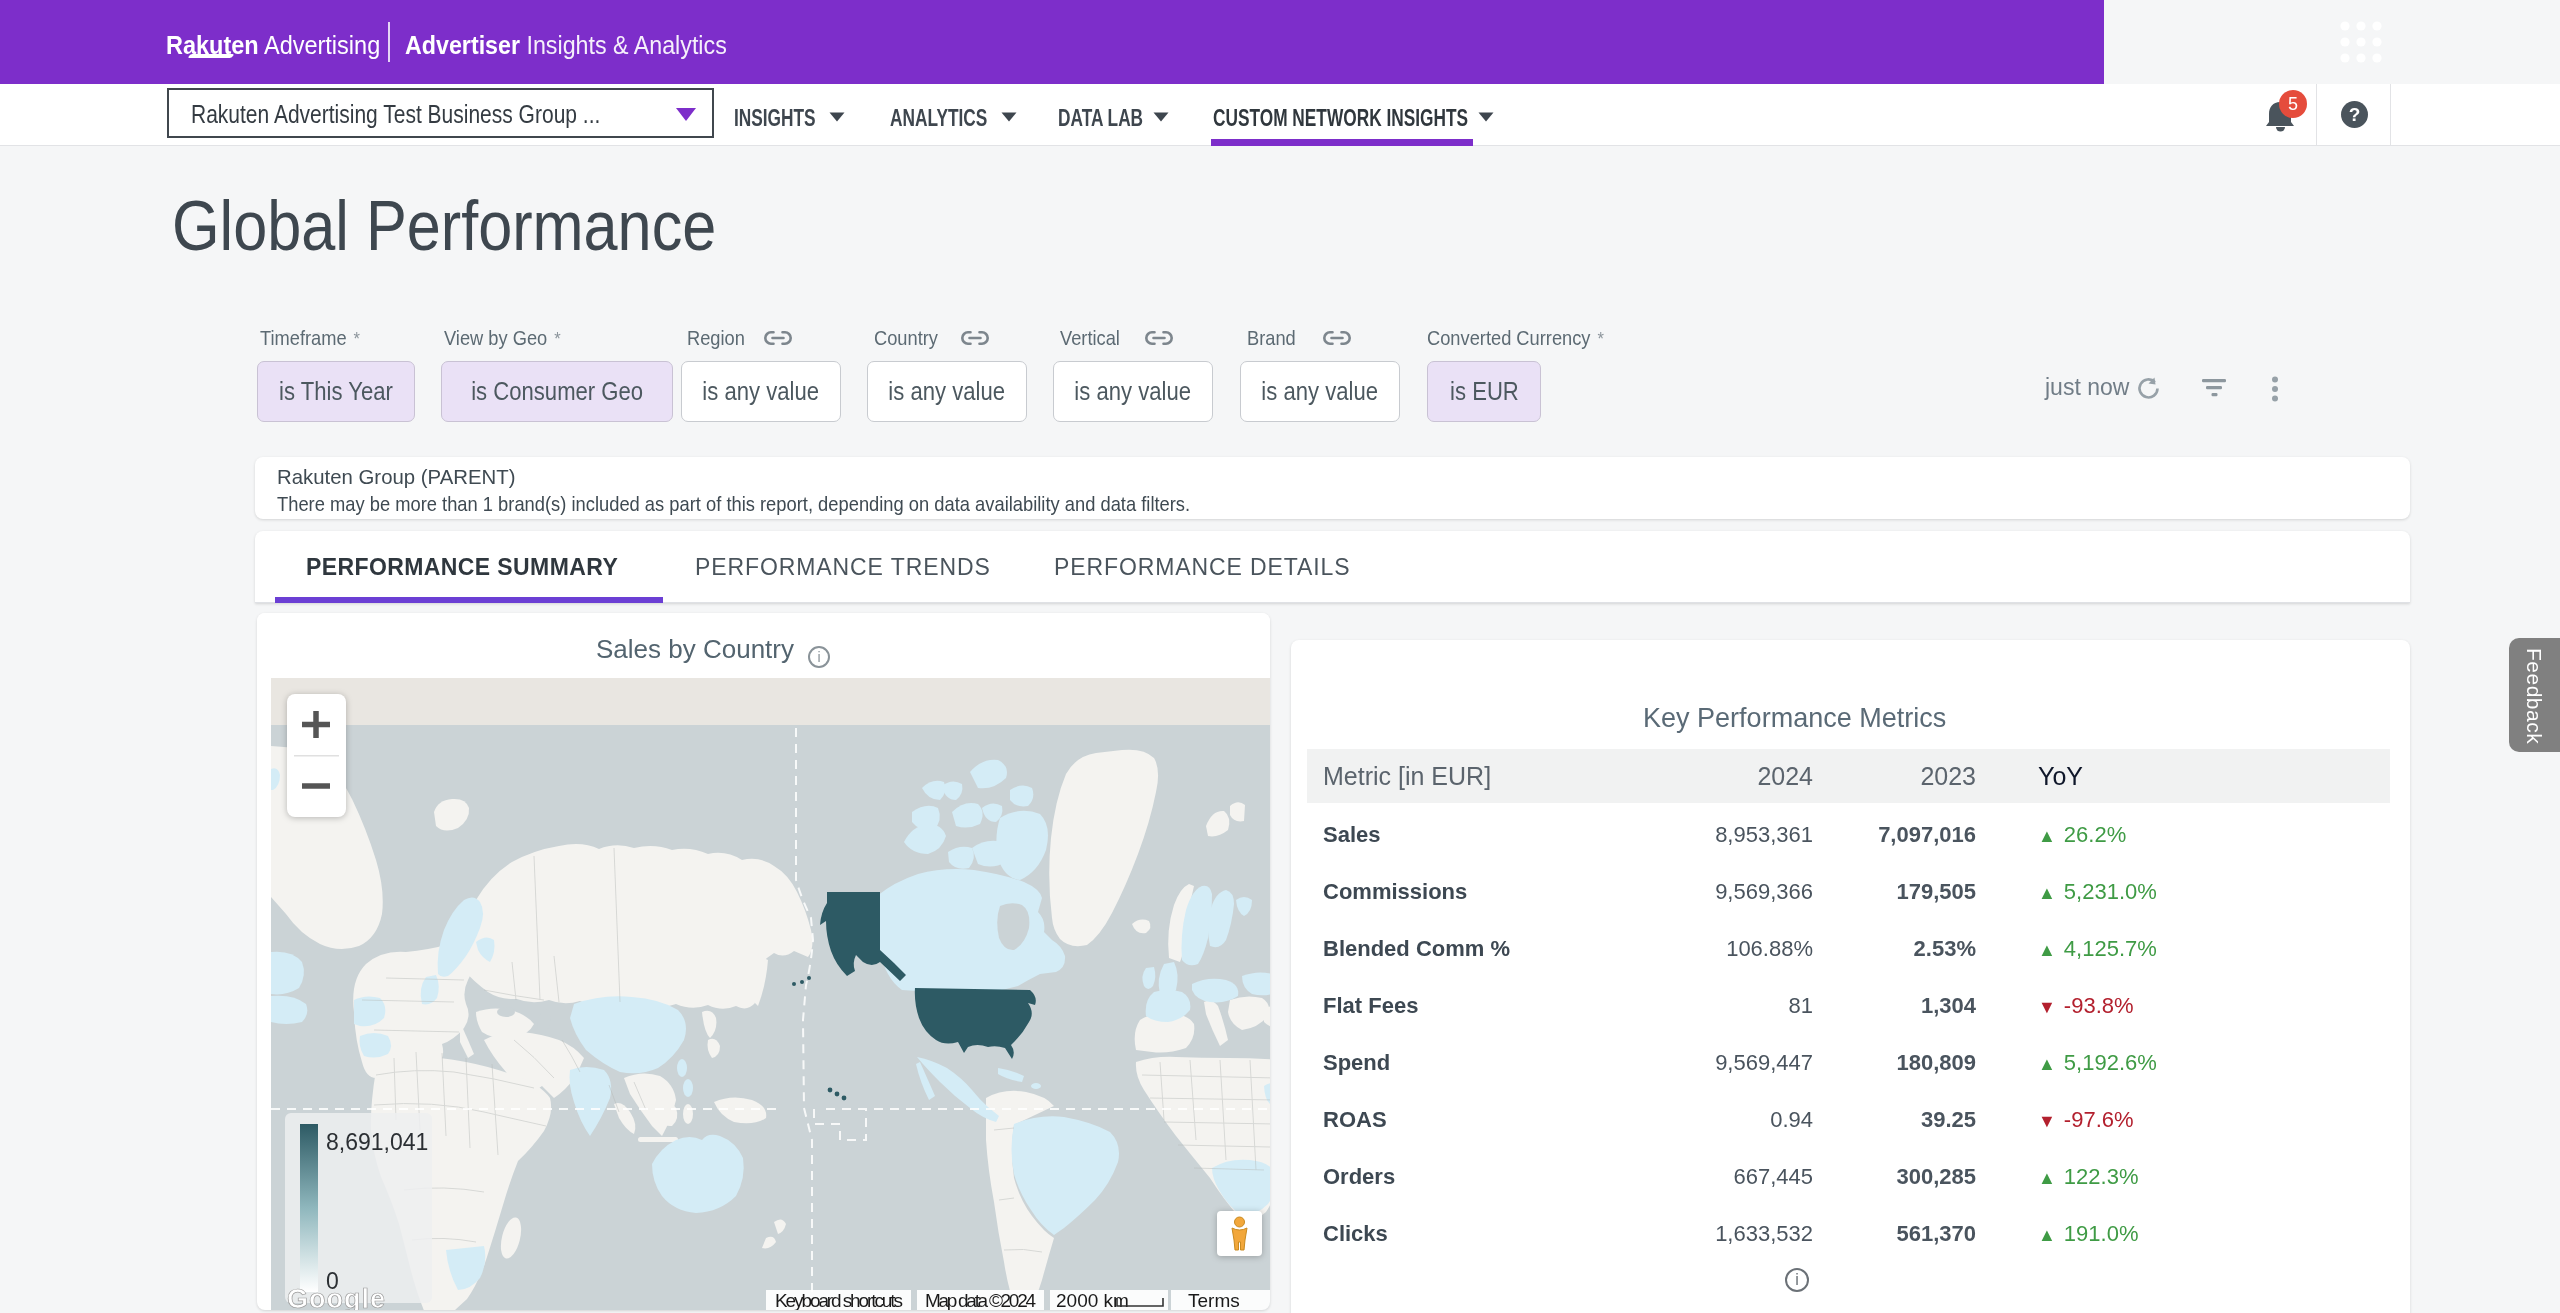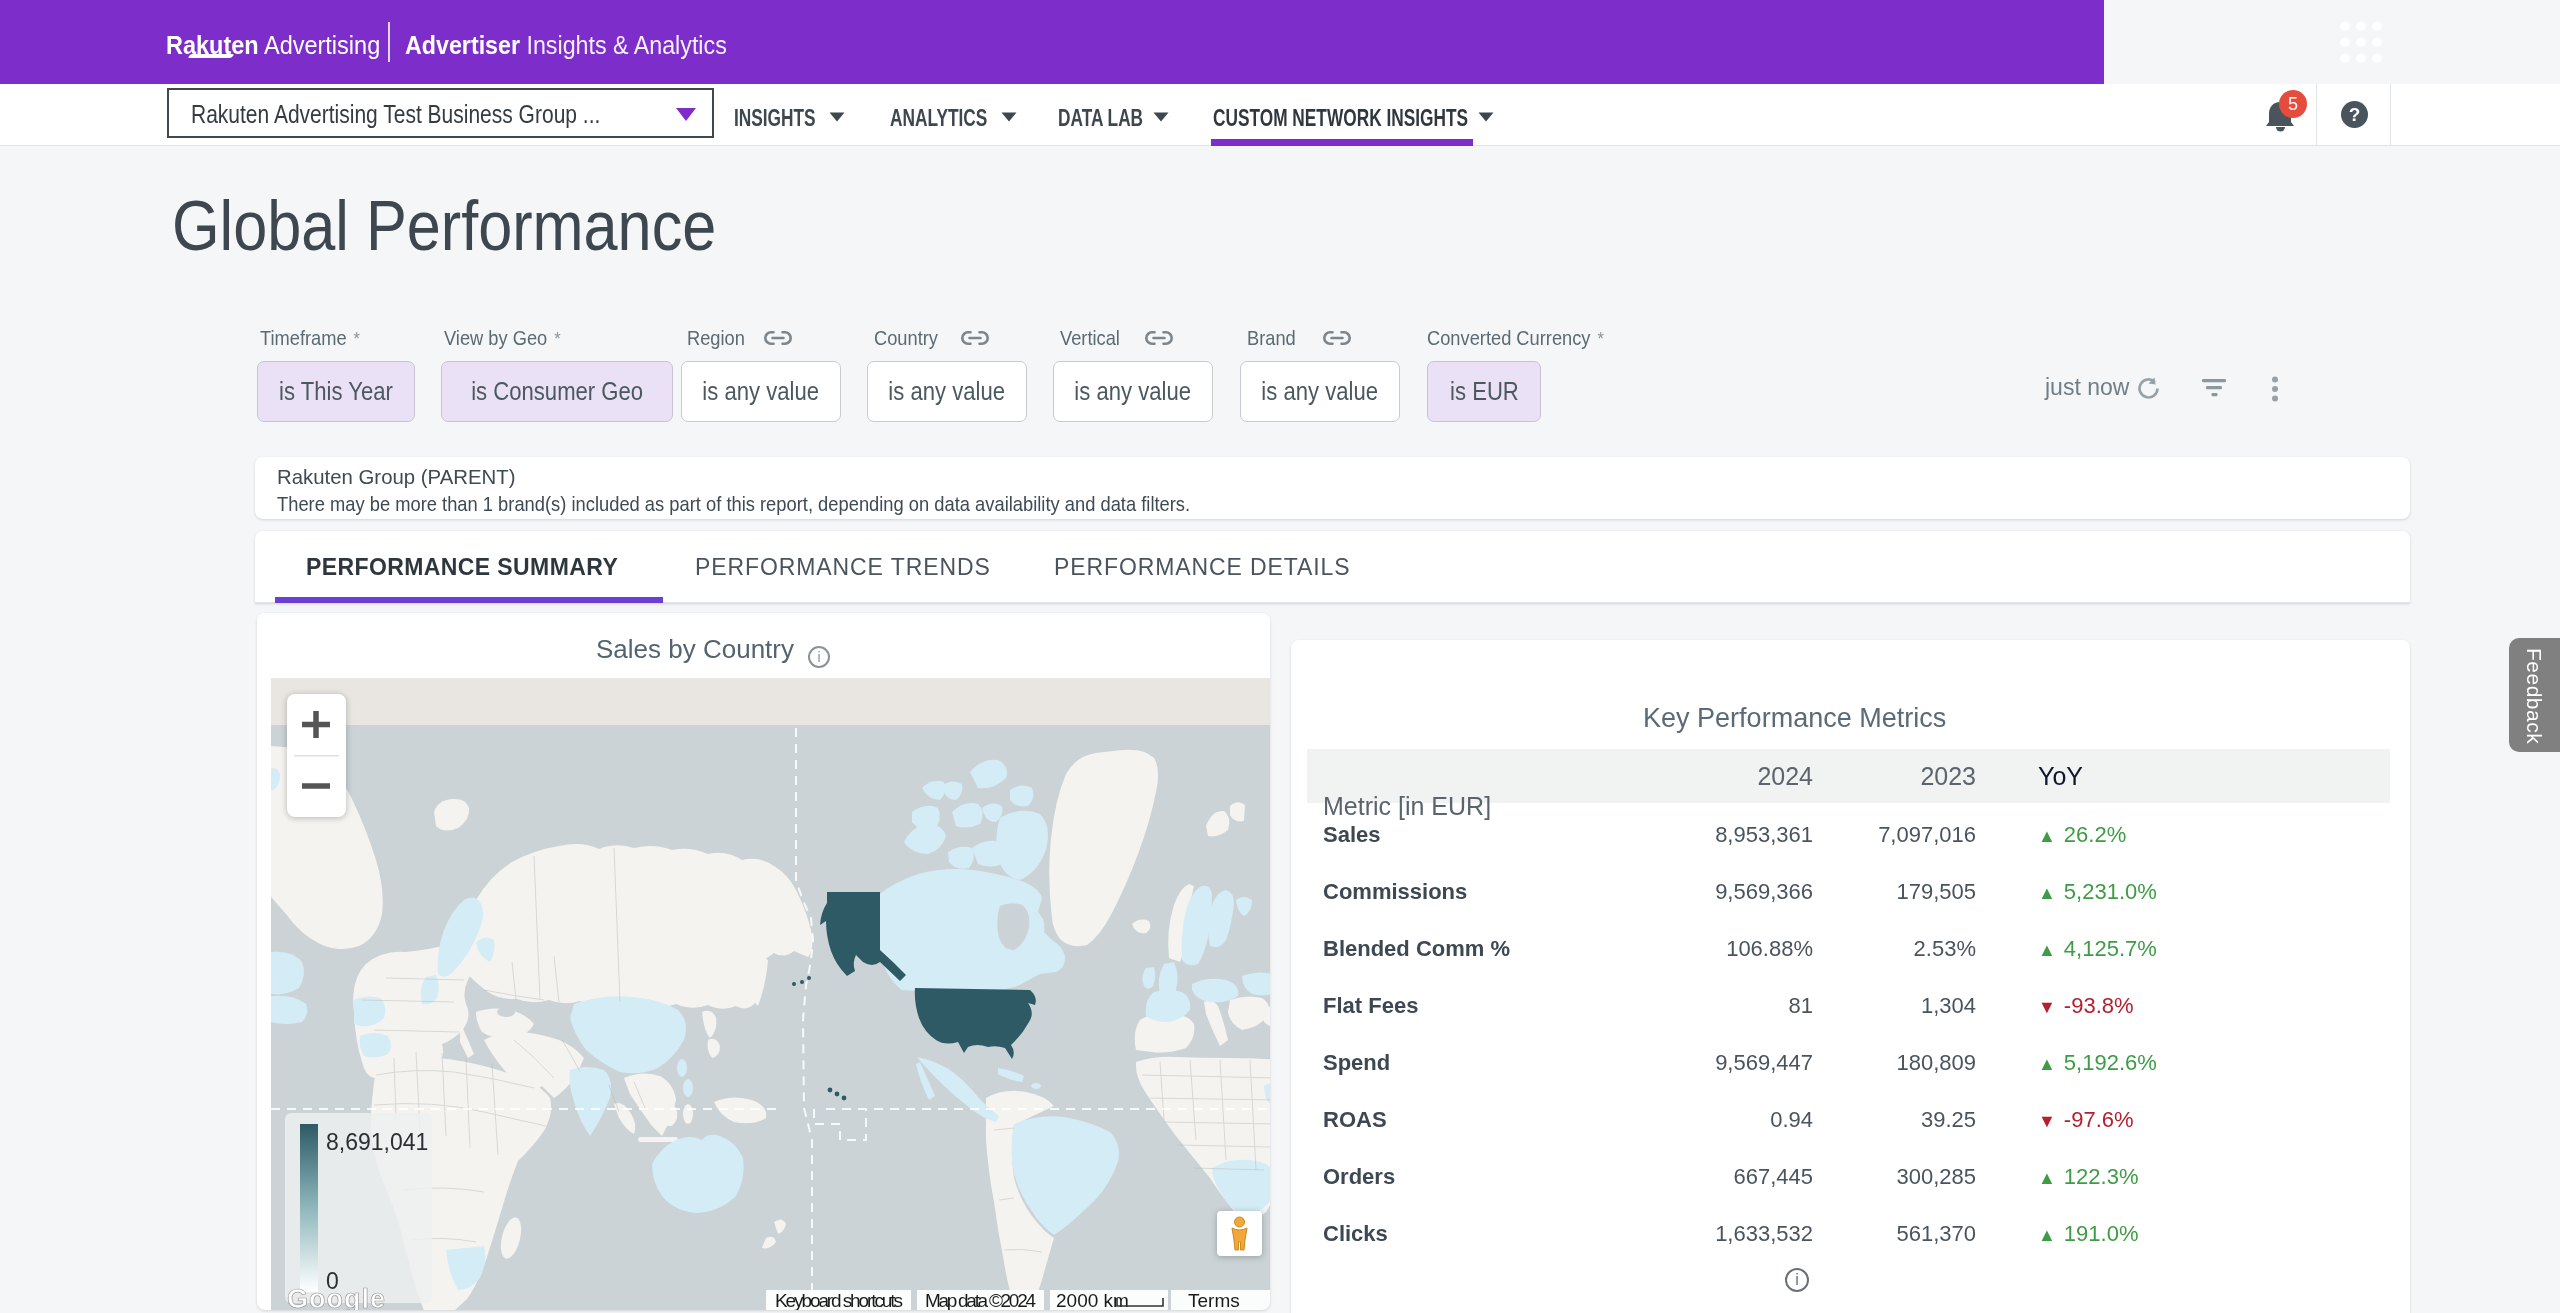--- a/index.html
+++ b/index.html
@@ -10,21 +10,21 @@
   .flabel { position:absolute; top:326px; font-size:21px; color:#5c6a73; transform:scaleX(0.87); transform-origin:left; white-space:nowrap; }
   .ast { color:#8b949b; font-size:19px; margin-left:8px; }
   .chip { position:absolute; top:361px; height:61px; border-radius:7px; font-size:26px; color:#4c585f; text-align:center; line-height:58px; }
   .chip > span { display:inline-block; transform:scaleX(0.85); }
   .chip.purple { background:#eae1f6; border:1px solid #c9c2d4; }
   .chip.white { background:#fff; border:1px solid #c8cbd0; }
   .linkico { position:absolute; top:330px; }
   .mrow { position:absolute; width:1119px; }
   .mname { position:absolute; left:32px; font-size:22px; font-weight:bold; color:#3d4852; }
   .v1 { position:absolute; left:322px; width:200px; text-align:right; font-size:22px; color:#4a545e; }
-  .v2 { position:absolute; left:525px; width:160px; text-align:right; font-size:22px; color:#4a545e; }
+  .v2 { position:absolute; left:525px; width:160px; text-align:right; font-size:22px; color:#4a545e;font-weight:bold; }
   .yoy { position:absolute; left:747px; font-size:22px; }
   .up { color:#3f9b45; } .dn { color:#b3202e; }
   .tri { font-size:18px; margin-right:8px; }
 </style>
 </head>
 <body>
 
 <div class="abs" style="left:0;top:0;width:2104px;height:84px;background:#7d2eca;">
   <div class="abs" style="left:166px;top:31px;height:30px;color:#fff;white-space:nowrap;transform:scaleX(0.94);transform-origin:left;">
     <span style="font-size:25px;font-weight:bold;">Rakuten</span><span style="font-size:25px;font-weight:400;"> Advertising</span>
@@ -350,21 +350,21 @@
       <circle cx="1225.5" cy="1222" r="5"></circle>
       <path d="M1218 1228 Q1225.5 1232 1233 1228 L1231 1240 L1230 1250 L1226.5 1250 L1226.5 1242 L1224.5 1242 L1224.5 1250 L1221 1250 L1220 1240 Z"></path>
     </g>
   </svg>
   </div>
 </div>
 
 <div class="abs card" style="left:1291px;top:640px;width:1119px;height:685px;">
   <div class="abs" style="left:352px;top:62px;font-size:28px;color:#5a6a76;transform:scaleX(0.965);transform-origin:left;white-space:nowrap;">Key Performance Metrics</div>
   <div class="abs" style="left:16px;top:109px;width:1083px;height:54px;background:#f1f2f2;"></div>
-  <div class="abs" style="left:32px;top:122px;font-size:25px;color:#5b646d;margin-top:30px;">Metric [in EUR]</div>
+  <div class="abs" style="left:32px;top:122px;font-size:25px;color:#5b646d;">Metric [in EUR]</div>
   <div class="abs" style="left:322px;top:122px;width:200px;text-align:right;font-size:25px;color:#5b646d;">2024</div>
   <div class="abs" style="left:525px;top:122px;width:160px;text-align:right;font-size:25px;color:#5b646d;">2023</div>
   <div class="abs" style="left:747px;top:122px;font-size:25px;color:#0f172a;">YoY</div>
   <div class="mrow" style="top:182px;">
       <span class="mname">Sales</span>
       <span class="v1">8,953,361</span>
       <span class="v2">7,097,016</span>
       <span class="yoy up"><span class="tri">▲</span>26.2%</span>
     </div>
   <div class="mrow" style="top:239px;">

